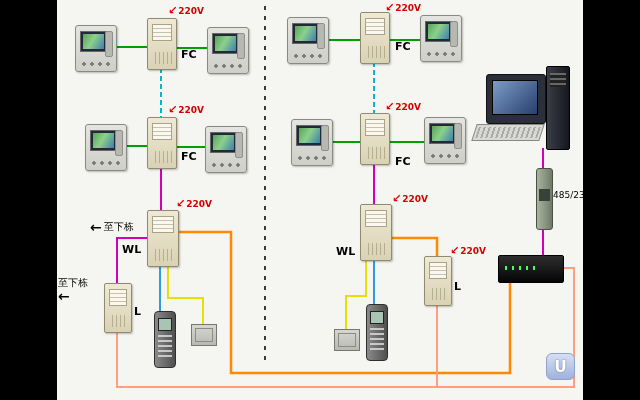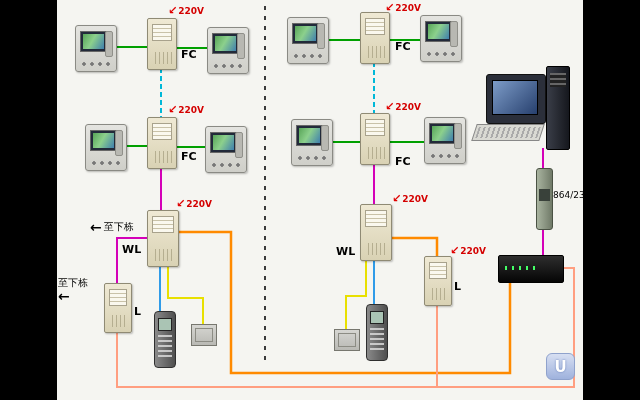--- a/index.html
+++ b/index.html
@@ -257,21 +257,21 @@
   </div>
 
   <div class="tag" style="left:181px;top:48px">FC</div>
   <div class="tag" style="left:181px;top:150px">FC</div>
   <div class="tag" style="left:395px;top:40px">FC</div>
   <div class="tag" style="left:395px;top:155px">FC</div>
   <div class="tag" style="left:122px;top:243px">WL</div>
   <div class="tag" style="left:336px;top:245px">WL</div>
   <div class="tag" style="left:134px;top:305px">L</div>
   <div class="tag" style="left:454px;top:280px">L</div>
-  <div class="conv-lbl" style="left:553px;top:190px">864/232</div>
+  <div class="conv-lbl" style="left:553px;top:190px">485/232</div>
 
   <div class="cn cn1" style="left:90px;top:220px">
     <span class="arr">←</span>
     <span>至下栋</span>
   </div>
   <div class="cn cn2" style="left:58px;top:276px">
     <span>至下栋</span>
     <span class="arr">←</span>
   </div>
 

